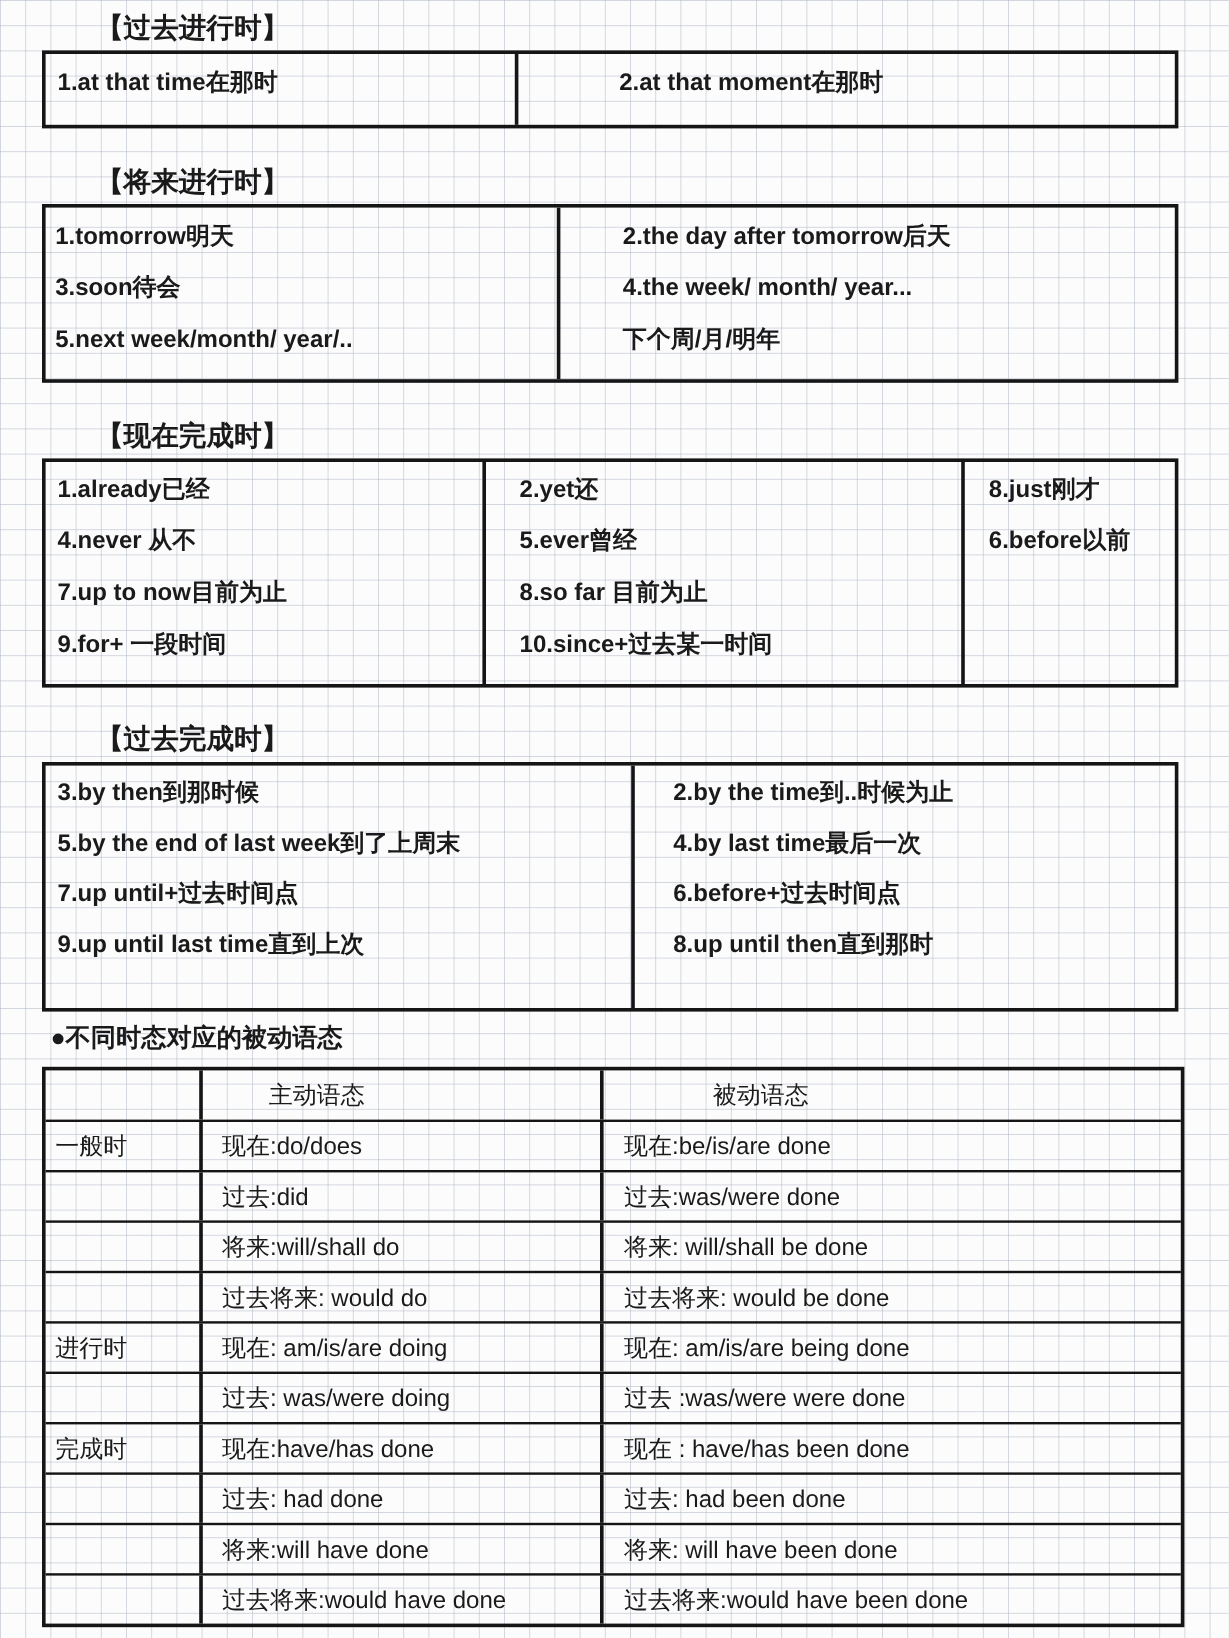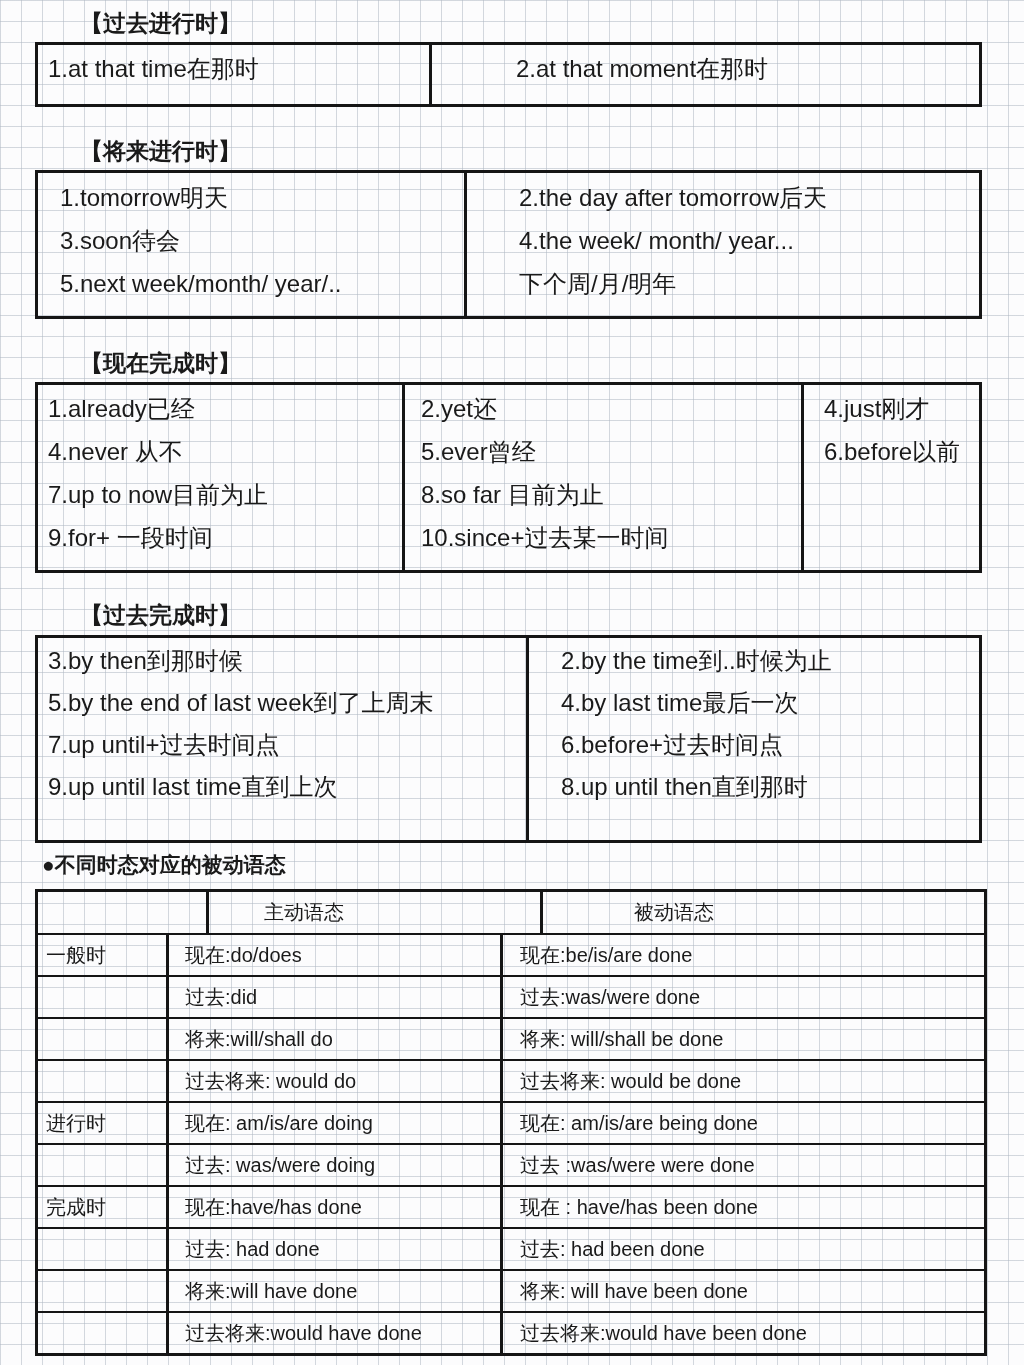--- a/index.html
+++ b/index.html
@@ -29,88 +29,88 @@
     white-space:nowrap;
   }
   .tbl {
     position:absolute; left:35px; width:947px;
     border:3px solid #151515;
     display:flex;
     background:transparent;
   }
   .col { height:100%; }
   .col + .col { border-left:3px solid #151515;margin-left:44px; }
-  .line { font-size:24px; font-weight:400; white-space:nowrap; }
+  .line { font-size:20px; font-weight:700; white-space:nowrap; }
   .lh48 { line-height:48px; }
   .lh43 { line-height:43px; }
   .lh42 { line-height:42px; }
 
   
   .t5 {
     position:absolute; left:35px; top:889px; width:952px;
     border:3px solid #151515;
   }
   .t5-row { display:flex; height:42px; }
   .t5-row.hdr { height:41px; }
   .t5-row + .t5-row { border-top:2px solid #151515; }
   .t5-cell {
     display:flex; align-items:center;
     font-size:20px; font-weight:500; white-space:nowrap;
   }
   .t5 .c1 { width:128px; padding-left:8px; }
   .t5 .c2 { width:334px; border-left:3px solid #151515; padding-left:16px; }
   .t5 .c3 { flex:1; border-left:3px solid #151515; padding-left:17px; }
-  .t5 .hdr .c2 { padding-left:55px;margin-left:40px; }
+  .t5 .hdr .c2 { padding-left:55px; }
   .t5 .hdr .c3 { padding-left:91px; }
 </style>
 </head>
 <body>
 
 <div class="page">
 
   <div class="sec-title" style="top:8px">【过去进行时】</div>
   <div class="tbl" style="top:42px;height:65px">
     <div class="col" style="width:347px;padding-left:10px">
       <div class="line lh48">1.at that time在那时</div>
     </div>
     <div class="col" style="flex:1;padding-left:84px">
       <div class="line lh48">2.at that moment在那时</div>
     </div>
   </div>
 
   <div class="sec-title" style="top:136px">【将来进行时】</div>
   <div class="tbl" style="top:170px;height:149px">
-    <div class="col" style="width:382px;padding-left:22px;padding-top:3px">
+    <div class="col" style="width:382px;padding-left:8px;padding-top:3px">
       <div class="line lh43">1.tomorrow明天</div>
       <div class="line lh43">3.soon待会</div>
       <div class="line lh43">5.next week/month/ year/..</div>
     </div>
     <div class="col" style="flex:1;padding-left:52px;padding-top:3px">
       <div class="line lh43">2.the day after tomorrow后天</div>
       <div class="line lh43">4.the week/ month/ year...</div>
       <div class="line lh43">下个周/月/明年</div>
     </div>
   </div>
 
   <div class="sec-title" style="top:348px">【现在完成时】</div>
   <div class="tbl" style="top:382px;height:191px">
     <div class="col" style="width:320px;padding-left:10px;padding-top:2px">
       <div class="line lh43">1.already已经</div>
       <div class="line lh43">4.never 从不</div>
       <div class="line lh43">7.up to now目前为止</div>
       <div class="line lh43">9.for+ 一段时间</div>
     </div>
-    <div class="col" style="width:355px;padding-left:16px;padding-top:2px">
+    <div class="col" style="width:355px;padding-left:28px;padding-top:2px">
       <div class="line lh43">2.yet还</div>
       <div class="line lh43">5.ever曾经</div>
       <div class="line lh43">8.so far 目前为止</div>
       <div class="line lh43">10.since+过去某一时间</div>
     </div>
     <div class="col" style="flex:1;padding-left:20px;padding-top:2px">
-      <div class="line lh43">4.just刚才</div>
+      <div class="line lh43">8.just刚才</div>
       <div class="line lh43">6.before以前</div>
     </div>
   </div>
 
   <div class="sec-title" style="top:600px">【过去完成时】</div>
   <div class="tbl" style="top:635px;height:208px">
     <div class="col" style="width:444px;padding-left:10px;padding-top:2px">
       <div class="line lh42">3.by then到那时候</div>
       <div class="line lh42">5.by the end of last week到了上周末</div>
       <div class="line lh42">7.up until+过去时间点</div>

